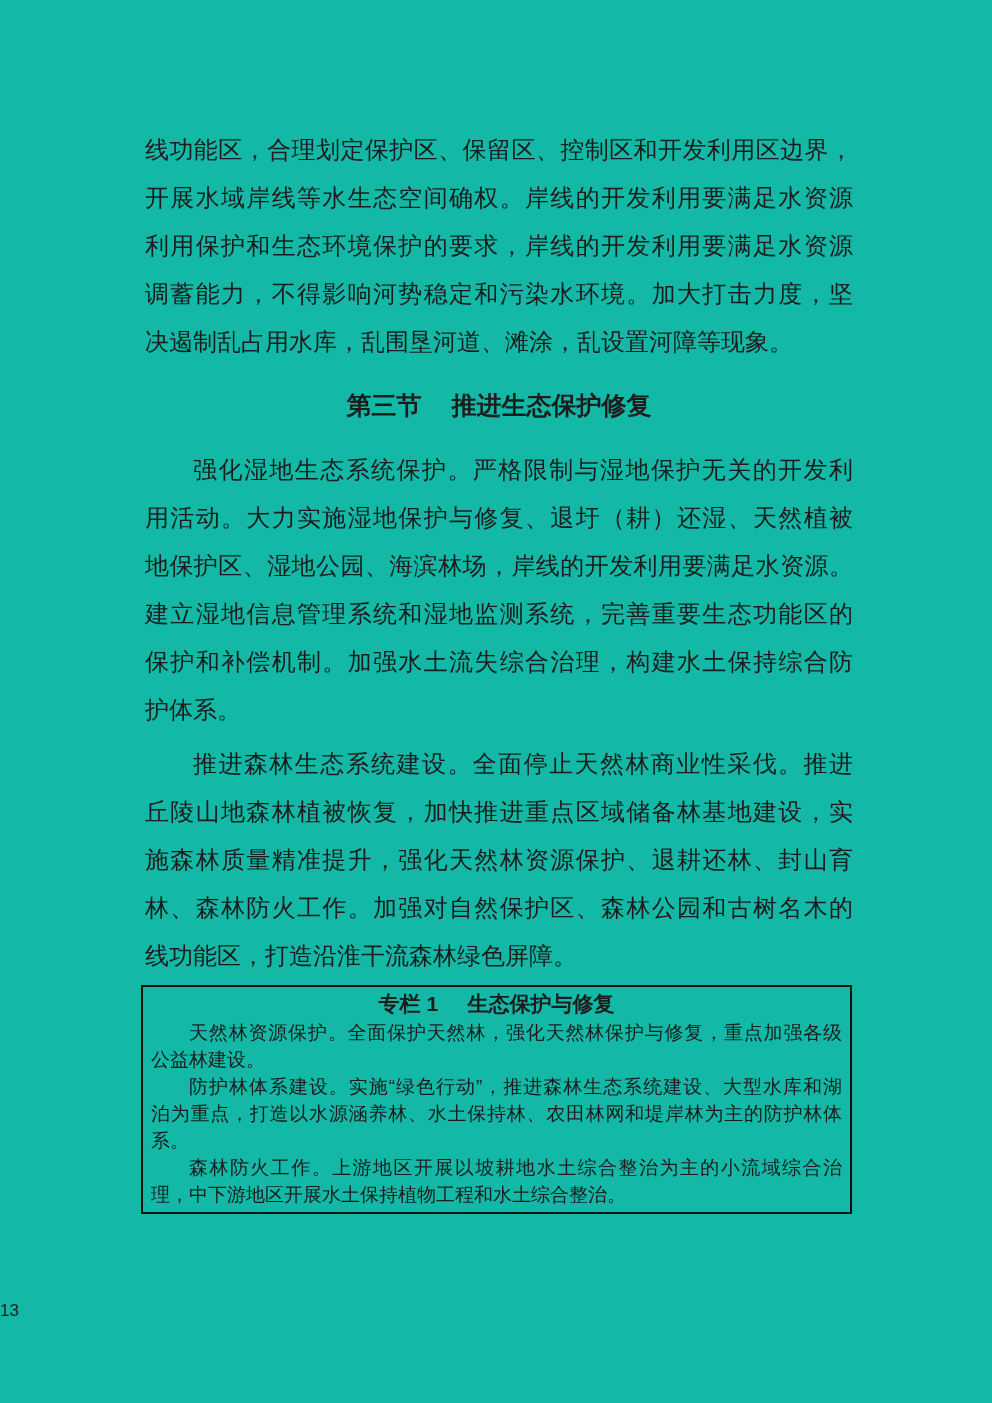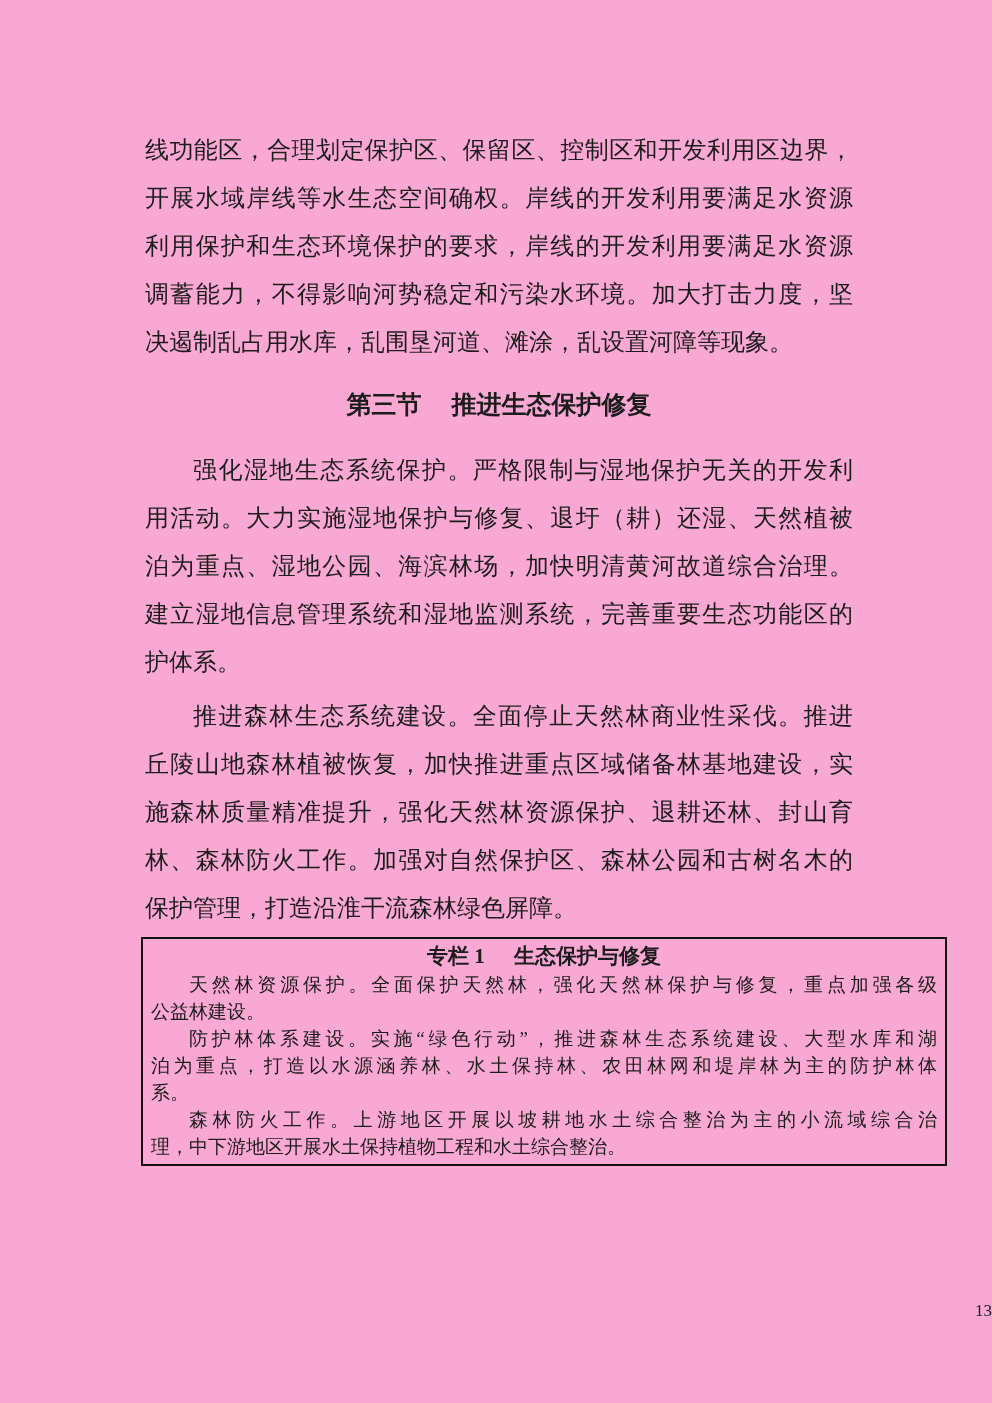--- a/index.html
+++ b/index.html
@@ -1,33 +1,33 @@
 <!DOCTYPE html>
 <html><head>
 <meta charset="utf-8">
 <style>
   html,body{margin:0;padding:0;background:#ffffff;}
-  .page{position:relative;width:992px;height:1403px;background:#f9a8d4;overflow:hidden;
-        font-family:Liberation Serif, serif;color:#1c1c1c;}
+  .page{position:relative;width:992px;height:1403px;background:#14b8a6;overflow:hidden;
+        font-family:Liberation Sans, sans-serif;color:#1c1c1c;}
   .content{position:absolute;left:145px;top:126px;width:708px;}
   .para{margin:0;}
   .line{font-size:24px;line-height:48px;height:48px;text-align:justify;text-align-last:justify;}
   .line.last{text-align-last:left;}
   .line.ind{text-indent:2em;}
   .heading{text-align:center;font-size:25px;font-weight:bold;line-height:48px;height:48px;
            margin:15px 0 17px 0;}
   .hgap{margin-left:1.2em;}
-  .box{box-sizing:border-box;width:806px;margin:5px 0 0 -4px;border:2px solid #111111;
+  .box{box-sizing:border-box;width:711px;margin:5px 0 0 -4px;border:2px solid #111111;
        padding:2px 8px 4px 8px;}
   .box-title{text-align:center;font-size:21px;font-weight:bold;line-height:30px;height:30px;}
   .box-title .hgap{margin-left:1.4em;}
   .bline{font-size:19px;line-height:27px;height:27px;text-align:justify;text-align-last:justify;}
   .bline.last{text-align-last:left;}
   .bline.ind{text-indent:2em;}
-  .pageno{position:absolute;top:1302px;left:0;right:0;text-align:right;
+  .pageno{position:absolute;top:1302px;left:0;right:0;text-align:left;
           font-size:17px;line-height:18px;}
 </style>
 </head>
 <body>
 
 <div class="page">
   <div class="content">
 
     <div class="para">
       <div class="line">线功能区，合理划定保护区、保留区、控制区和开发利用区边界，</div>
@@ -37,31 +37,32 @@
       <div class="line last">决遏制乱占用水库，乱围垦河道、滩涂，乱设置河障等现象。</div>
     </div>
 
     <div class="heading">
       <span>第三节</span><span class="hgap">推进生态保护修复</span>
     </div>
 
     <div class="para">
       <div class="line ind">强化湿地生态系统保护。严格限制与湿地保护无关的开发利</div>
       <div class="line">用活动。大力实施湿地保护与修复、退圩（耕）还湿、天然植被</div>
-      <div class="line">泊为重点、湿地公园、海滨林场，加快明清黄河故道综合治理。</div>
+      <div class="line">地保护区、湿地公园、海滨林场，岸线的开发利用要满足水资源。</div>
       <div class="line">建立湿地信息管理系统和湿地监测系统，完善重要生态功能区的</div>
+      <div class="line">保护和补偿机制。加强水土流失综合治理，构建水土保持综合防</div>
       <div class="line last">护体系。</div>
     </div>
 
     <div class="para" style="margin-top:6px;">
       <div class="line ind">推进森林生态系统建设。全面停止天然林商业性采伐。推进</div>
       <div class="line">丘陵山地森林植被恢复，加快推进重点区域储备林基地建设，实</div>
       <div class="line">施森林质量精准提升，强化天然林资源保护、退耕还林、封山育</div>
       <div class="line">林、森林防火工作。加强对自然保护区、森林公园和古树名木的</div>
-      <div class="line last">保护管理，打造沿淮干流森林绿色屏障。</div>
+      <div class="line last">线功能区，打造沿淮干流森林绿色屏障。</div>
     </div>
 
     <div class="box">
       <div class="box-title">
         <span>专栏 1</span><span class="hgap">生态保护与修复</span>
       </div>
       <div>
         <div class="bline ind">天然林资源保护。全面保护天然林，强化天然林保护与修复，重点加强各级</div>
         <div class="bline last">公益林建设。</div>
       </div>

